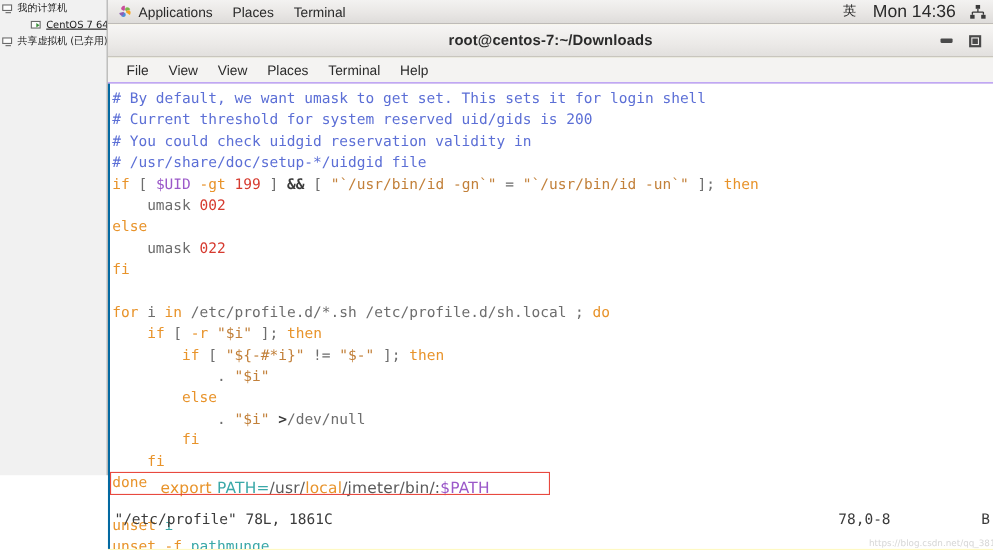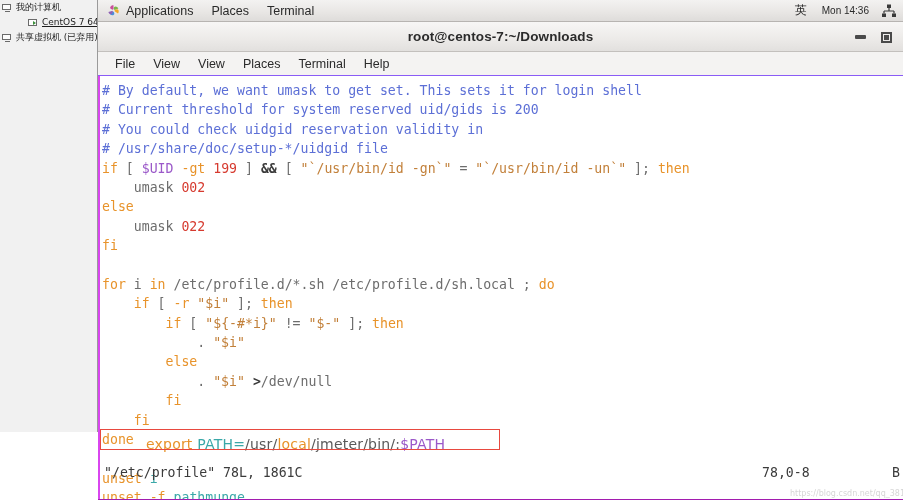--- a/index.html
+++ b/index.html
@@ -113,29 +113,29 @@
     margin-right: 6px;
     position: relative;
     flex: 0 0 auto;
   }
   .panel-spacer { flex: 1 1 auto; }
   #ime-indicator {
     font-family: "DejaVu Sans", sans-serif;
     font-size: 12px;
     padding: 0 7px;
   }
-  #clock { padding: 0 8px; font-size: 10px; }
+  #clock { padding: 0 8px; font-size: 16px; }
   #net-icon { width: 16px; height: 14px; padding: 0 6px 0 4px; flex: 0 0 auto; }
 
   
   #term-window {
     position: absolute;
     left: 0; top: 22px;
     width: 805px; height: 478px;
-    background: #a21caf;
+    background: #fef9c3;
   }
   #title-bar {
     position: relative;
     height: 30px;
     background: linear-gradient(to bottom, #f7f6f5 0%, #eceae8 60%, #e2e0de 100%);
     border-bottom: 1px solid #c3c0bd;
     box-sizing: border-box;
     display: flex;
     align-items: center;
     justify-content: center;
@@ -193,21 +193,21 @@
     padding: 0 9px;
     line-height: 22px;
     white-space: nowrap;
   }
 
   
   #term-body {
     position: relative;
     height: 423px;
     background: #ffffff;
-    border-left: 2px solid #d946ef;
+    border-left: 2px solid #0369a1;
     box-sizing: border-box;
     overflow: hidden;
   }
   #code-area {
     position: absolute;
     left: 2px; top: 5px;
     right: 0;
     font-family: "DejaVu Sans Mono", "Liberation Mono", monospace;
     font-size: 13.2px;
     line-height: 19.4px;

